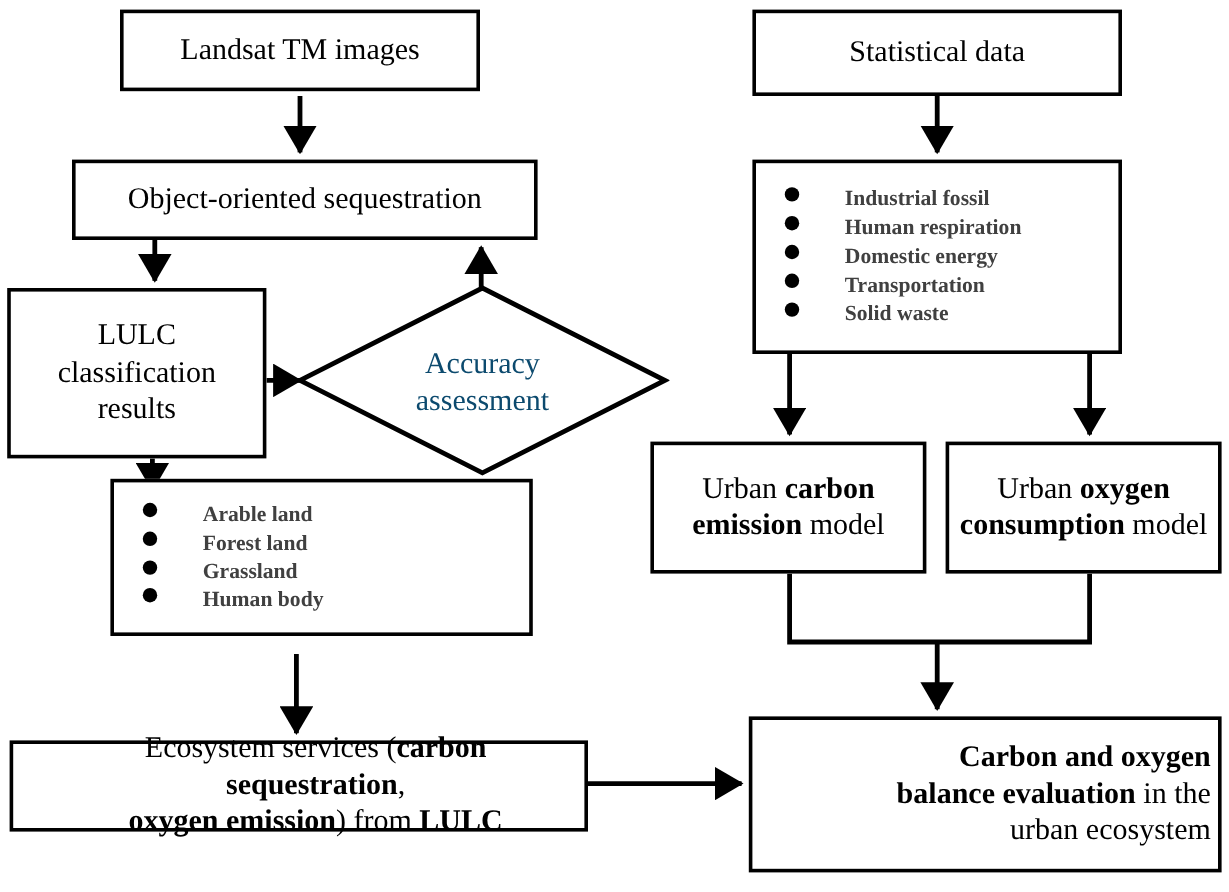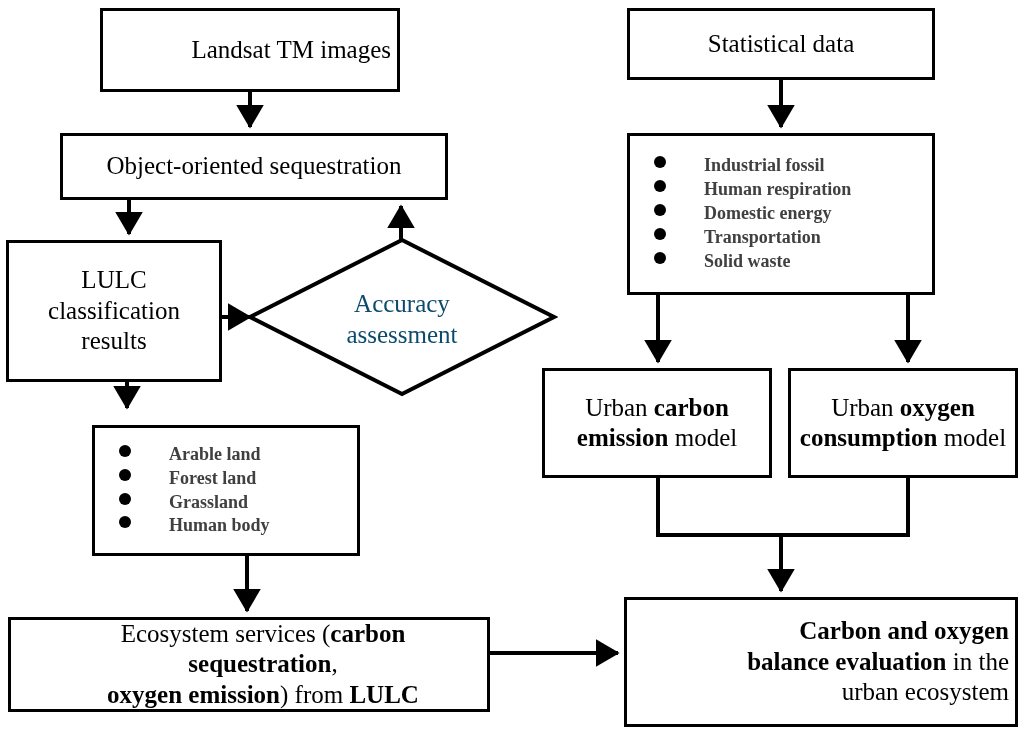--- a/index.html
+++ b/index.html
@@ -139,21 +139,21 @@
     <g>
       <line x1="908" y1="295" x2="908" y2="362" stroke="#000000" stroke-width="4" marker-end="url(#arrowhead)"></line>
     </g>
 
     <g>
       <polyline points="658,478 658,535 908,535 908,478" fill="none" stroke="#000000" stroke-width="4"></polyline>
       <line x1="781" y1="535" x2="781" y2="591" stroke="#000000" stroke-width="4" marker-end="url(#arrowhead)"></line>
     </g>
   </svg>
 
-  <div class="node" style="left:100px; top:8px; width:300px; height:84px;text-align:right;">
+  <div class="node" style="left:100px; top:8px; width:300px; height:68px;">
     <span class="txt fs-plain">Landsat TM images</span>
   </div>
 
   <div class="node" style="left:60px; top:133px; width:388px; height:67px;">
     <span class="txt fs-plain">Object-oriented sequestration</span>
   </div>
 
   <div class="node" style="left:6px; top:240px; width:216px; height:142px;">
     <span class="txt fs-plain">
       <span>LULC</span><br>
@@ -163,42 +163,42 @@
   </div>
 
   <svg style="position:absolute; left:246px; top:236px; width:312px; height:164px;">
     <polygon points="4,81 156,4 308,81 156,158" fill="#ffffff" stroke="#000000" stroke-width="4"></polygon>
   </svg>
   <div class="diamond-label" style="left:246px; top:288px; width:312px;">
     <span>Accuracy</span><br>
     <span>assessment</span>
   </div>
 
-  <div class="listnode" style="left:92px; top:425px; width:268px; height:131px;text-align:right;">
+  <div class="listnode" style="left:92px; top:399px; width:352px; height:131px;text-align:right;">
     <ul>
       <li>
         <span class="bul"></span>
         <span>Arable land</span>
       </li>
       <li>
         <span class="bul"></span>
         <span>Forest land</span>
       </li>
       <li>
         <span class="bul"></span>
         <span>Grassland</span>
       </li>
       <li>
         <span class="bul"></span>
         <span>Human body</span>
       </li>
     </ul>
   </div>
 
-  <div class="node" style="left:8px; top:617px; width:482px; height:95px;padding-left:28px;">
+  <div class="node" style="left:8px; top:617px; width:482px; height:76px;padding-left:28px;">
     <span class="txt fs-plain">
       <span>Ecosystem services (</span><b>carbon sequestration</b><span>,</span><br>
       <b>oxygen emission</b><span>) from </span><b>LULC</b>
     </span>
   </div>
 
   <div class="node" style="left:627px; top:8px; width:308px; height:72px;">
     <span class="txt fs-plain">Statistical data</span>
   </div>
 

